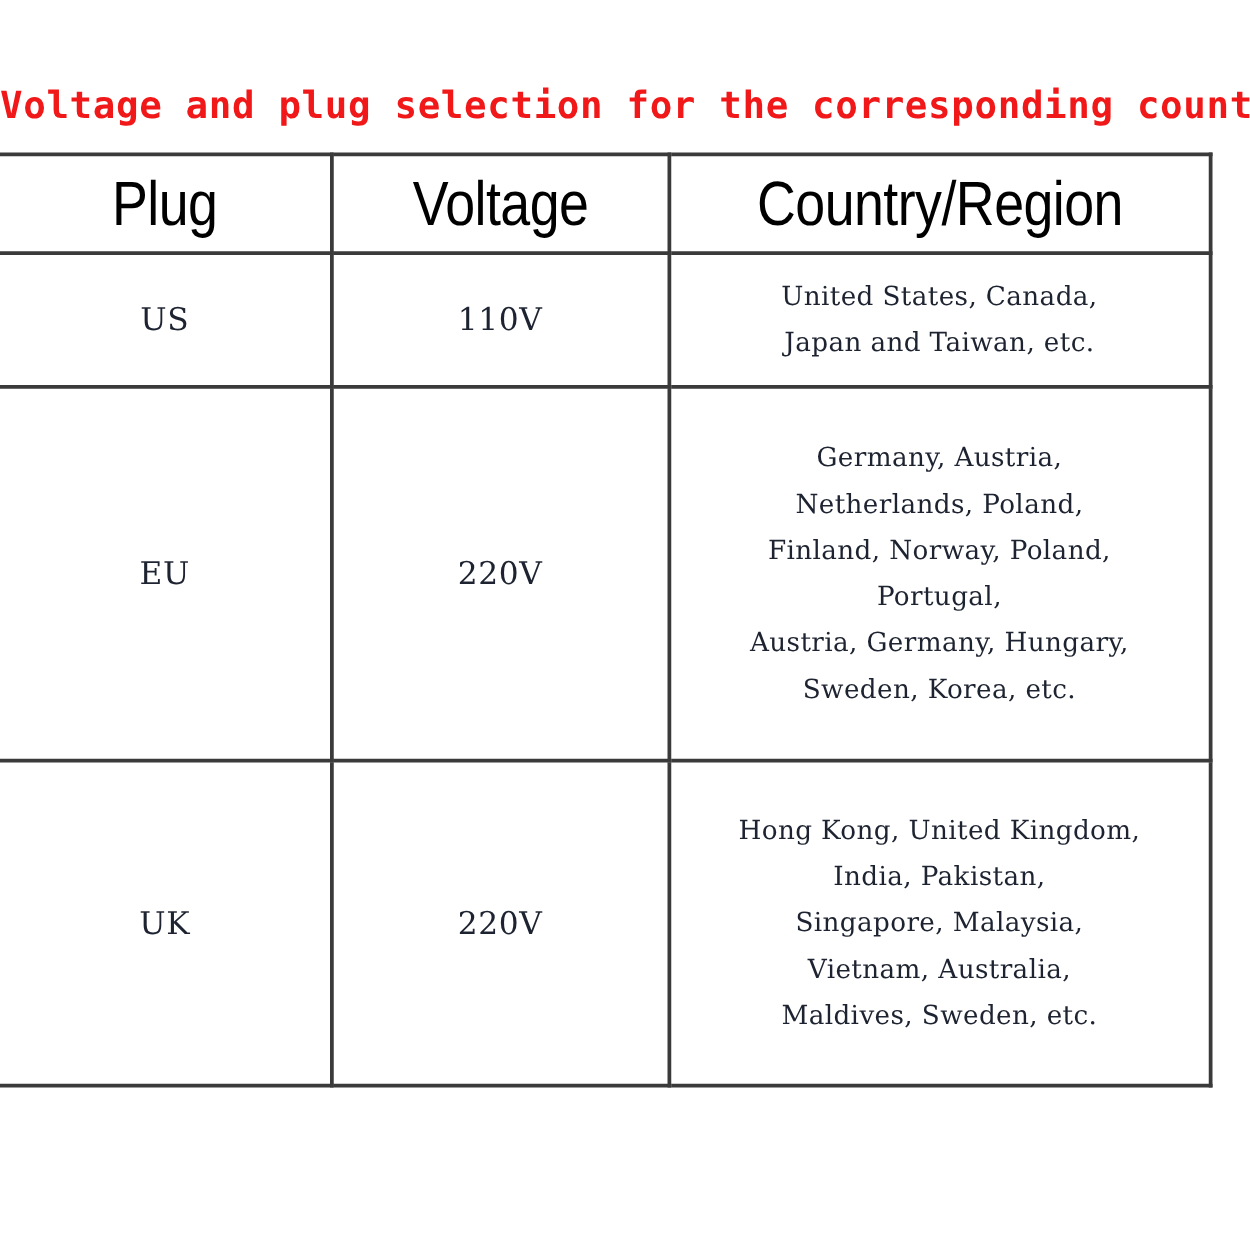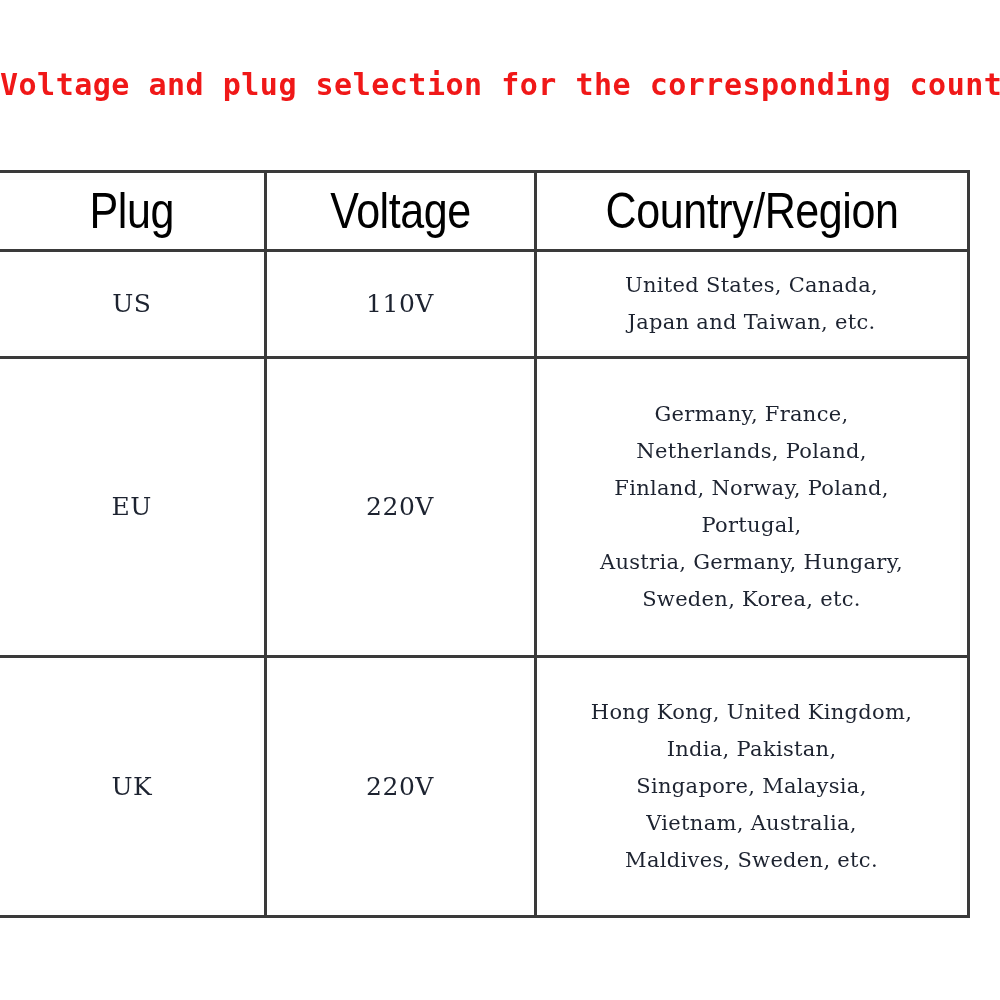--- a/index.html
+++ b/index.html
@@ -38,21 +38,20 @@
     white-space: nowrap;
   }
 
   
   .table-wrap {
     position: absolute;
     left: 0px;
     top: 122px;
     width: 968px;
     height: 748px;
-    margin-top: 48px;
   }
 
   table.voltage-table {
     border-collapse: collapse;
     width: 968px;
     height: 748px;
     table-layout: fixed;
   }
 
   table.voltage-table td,
@@ -167,21 +166,21 @@
                 <span class="ln">Japan and Taiwan, etc.</span>
               </span>
           </td>
         </tr>
 
         <tr class="row-eu">
           <td class="plug-cell">EU</td>
           <td class="voltage-cell">220V</td>
           <td class="country-cell">
             <span class="country-lines">
-                <span class="ln">Germany, France,</span>
+                <span class="ln">Germany, Austria,</span>
                 <span class="ln">Netherlands, Poland,</span>
                 <span class="ln">Finland, Norway, Poland,</span>
                 <span class="ln">Portugal,</span>
                 <span class="ln">Austria, Germany, Hungary,</span>
                 <span class="ln">Sweden, Korea, etc.</span>
               </span>
           </td>
         </tr>
 
         <tr class="row-uk">

